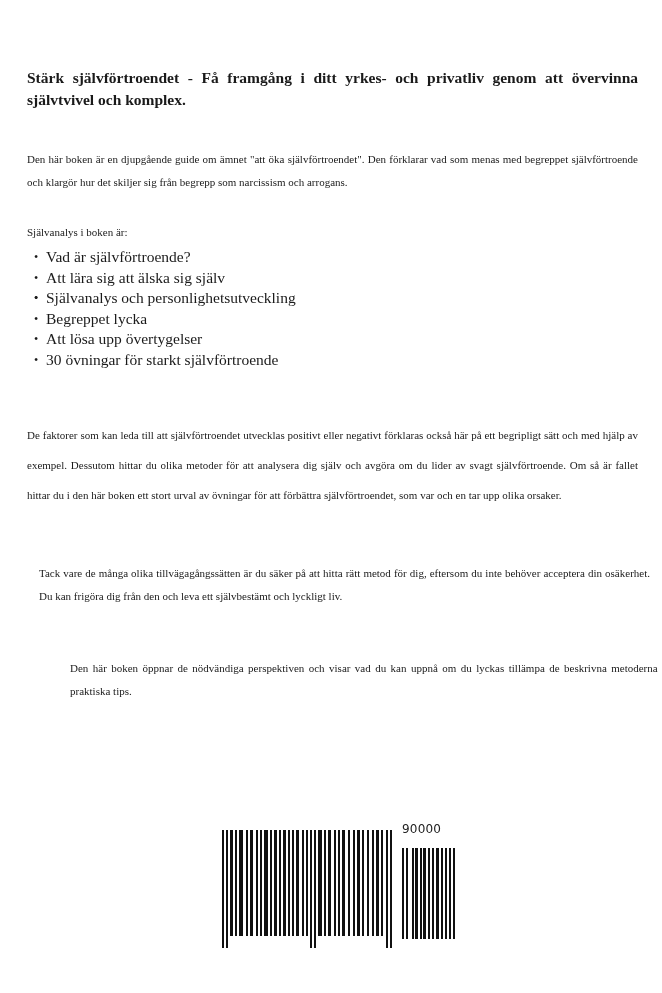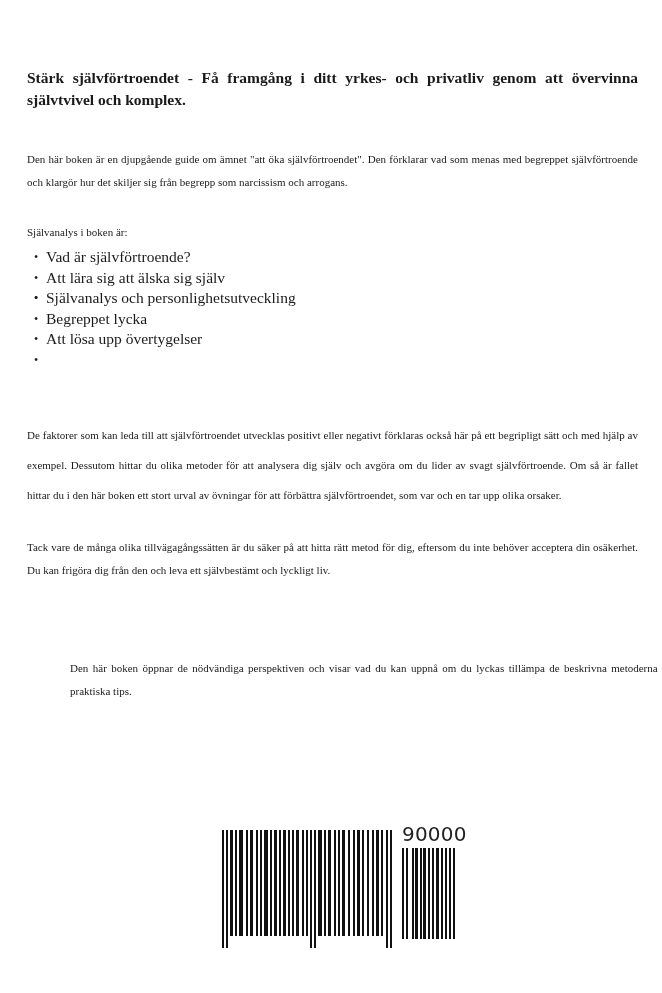--- a/index.html
+++ b/index.html
@@ -10,27 +10,27 @@
            line-height:21.5px; text-align:justify; text-align-last:left; }
   .para { position:absolute; left:0; width:611px; font-size:11px; line-height:23px;
           text-align:justify; text-align-last:left; margin:0; }
   #p1 { top:148px; }
   #p2 { top:221px; }
   ul.toc { position:absolute; top:247px; left:0; margin:0; padding:0; list-style:none;
            font-size:15.5px; line-height:20.6px; }
   ul.toc li { position:relative; padding-left:19px; }
   ul.toc li .dot { position:absolute; left:7px; top:0; font-size:12px; }
   #p3 { top:420px; line-height:30px; }
-  #p4 { top:536px; }
+  #p4 { top:562px;margin-left:12px; }
   #p5 { top:657px;margin-left:43px; }
   .barcode-wrap { position:absolute; left:210px; top:800px; width:250px; height:160px; }
   .isbn { position:absolute; left:8px; top:4px; font-family:"DejaVu Sans","Liberation Sans",sans-serif;
           font-size:16.5px; letter-spacing:0.3px; color:#222; white-space:nowrap; }
   .addon-num { position:absolute; left:192px; top:22px; font-family:"DejaVu Sans","Liberation Sans",sans-serif;
-               font-size:20px; color:#222; letter-spacing:0.2px; }
+               font-size:12px; color:#222; letter-spacing:0.2px; }
   .ean-num { position:absolute; left:4px; top:126px; font-family:"DejaVu Sans","Liberation Sans",sans-serif;
              font-size:19px; color:#222; white-space:nowrap; }
   .ean-num .first { margin-right:4px; }
   svg.bars { position:absolute; left:0; top:0; }
 </style>
 </head>
 <body>
 
 <div class="page">
   <div class="title">Stärk självförtroendet - Få framgång i ditt yrkes- och privatliv genom att övervinna självtvivel och komplex.</div>
@@ -38,21 +38,21 @@
   <p class="para" id="p1">Den här boken är en djupgående guide om ämnet "att öka självförtroendet". Den förklarar vad som menas med begreppet självförtroende och klargör hur det skiljer sig från begrepp som narcissism och arrogans.</p>
   <p class="para" id="p2">Självanalys i boken är:</p>
 
   <ul class="toc">
     <li><span class="dot">•</span><span>Vad är självförtroende?</span></li>
     <li><span class="dot">•</span><span>Att lära sig att älska sig själv</span></li>
     <li><span class="dot">•</span></li>
     <li><span class="dot">•</span><span>Självanalys och personlighetsutveckling</span></li>
     <li><span class="dot">•</span><span>Begreppet lycka</span></li>
     <li><span class="dot">•</span><span>Att lösa upp övertygelser</span></li>
-    <li><span class="dot">•</span></li>
+    <li><span class="dot">•</span><span>30 övningar för starkt självförtroende</span></li>
   </ul>
 
   <p class="para" id="p3">De faktorer som kan leda till att självförtroendet utvecklas positivt eller negativt förklaras också här på ett begripligt sätt och med hjälp av exempel. Dessutom hittar du olika metoder för att analysera dig själv och avgöra om du lider av svagt självförtroende. Om så är fallet hittar du i den här boken ett stort urval av övningar för att förbättra självförtroendet, som var och en tar upp olika orsaker.</p>
   <p class="para" id="p4">Tack vare de många olika tillvägagångssätten är du säker på att hitta rätt metod för dig, eftersom du inte behöver acceptera din osäkerhet. Du kan frigöra dig från den och leva ett självbestämt och lyckligt liv.</p>
   <p class="para" id="p5">Den här boken öppnar de nödvändiga perspektiven och visar vad du kan uppnå om du lyckas tillämpa de beskrivna metoderna med praktiska tips.</p>
 </div>
 
 <div class="barcode-wrap">
   <svg class="bars" width="250" height="160" viewBox="0 0 250 160">
     <g fill="#111">

